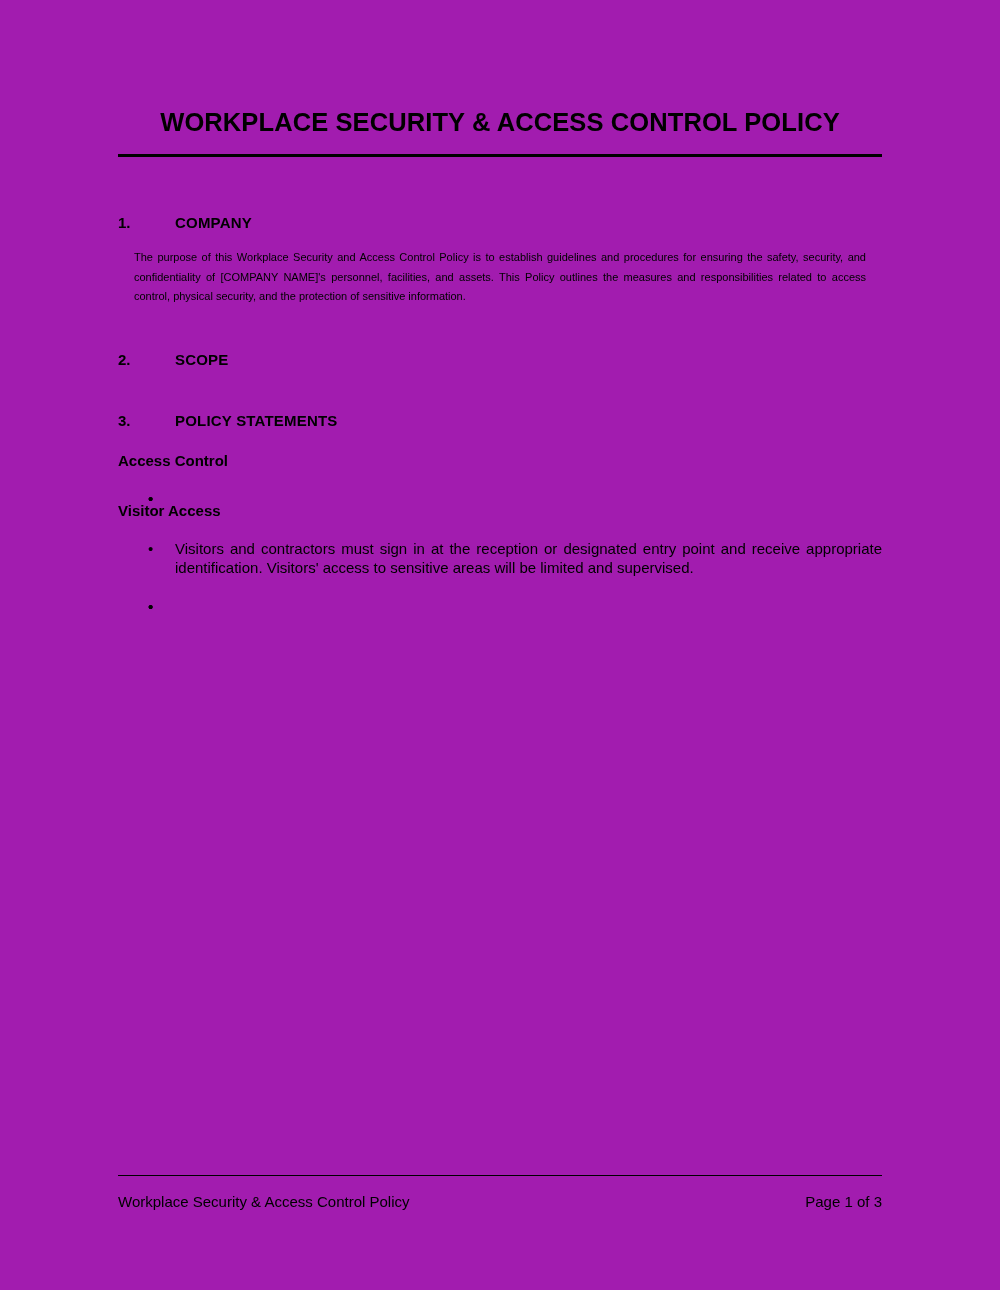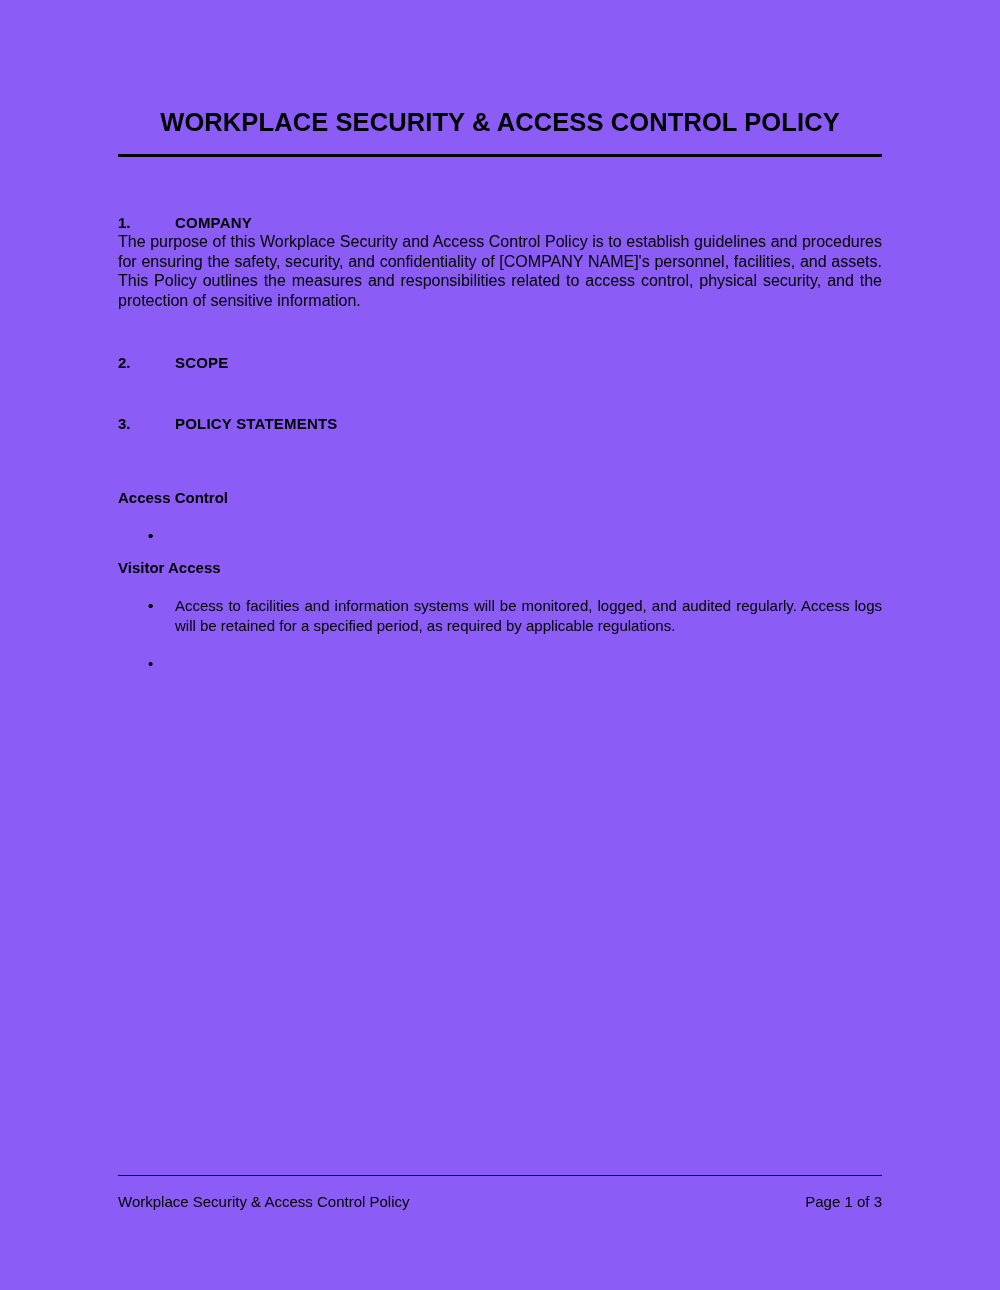--- a/index.html
+++ b/index.html
@@ -9,21 +9,21 @@
   }
   body {
     font-family: "Liberation Sans", "DejaVu Sans", sans-serif;
     color: #000000;
     -webkit-font-smoothing: antialiased;
   }
   .page {
     position: relative;
     width: 1000px;
     height: 1290px;
-    background: #8b5cf6;
+    background: #a21caf;
     box-sizing: border-box;
     overflow: hidden;
   }
   .content {
     position: absolute;
     left: 118px;
     top: 0;
     width: 764px;
   }
 
@@ -59,37 +59,37 @@
   .section-heading .label {
     flex: 1 1 auto;
     letter-spacing: 0.2px;
   }
   .sec-1 { margin-top: 57px; }
   .sec-2 { margin-top: 44px; }
   .sec-3 { margin-top: 43px; }
 
   
   p.body {
-    margin: 0;
-    font-size: 16px;
+    margin: 16px;
+    font-size: 11px;
     line-height: 19.5px;
     text-align: justify;
     text-justify: inter-word;
   }
   .para-purpose { margin-top: 33px; }
   .para-scope   { margin-top: 32px; }
 
   
   .sub-heading {
     font-size: 15px;
     font-weight: bold;
     line-height: 1.2;
   }
-  .sub-first { margin-top: 56px; }
-  .sub-next  { margin-top: 52px; }
+  .sub-first { margin-top: 22px; }
+  .sub-next  { margin-top: 32px; }
 
   
   ul.bullets {
     margin: 0;
     padding: 0;
     list-style: none;
   }
   ul.bullets.first-list { margin-top: 19px; }
   ul.bullets li {
     position: relative;
@@ -163,27 +163,27 @@
       </li>
       <li>
         <span class="bullet-dot">•</span>
       </li>
     </ul>
 
     <div class="sub-heading sub-next">Visitor Access</div>
     <ul class="bullets first-list">
       <li>
         <span class="bullet-dot">•</span>
-      </li>
-    </ul>
-
-    <ul class="bullets first-list">
-      <li>
-        <span class="bullet-dot">•</span>
-        <span>Access to facilities and information systems will be monitored, logged, and audited regularly. Access logs will be retained for a specified period, as required by applicable regulations.</span>
+        <span>Visitors and contractors must sign in at the reception or designated entry point and receive appropriate identification. Visitors' access to sensitive areas will be limited and supervised.</span>
+      </li>
+    </ul>
+
+    <ul class="bullets first-list">
+      <li>
+        <span class="bullet-dot">•</span>
       </li>
     </ul>
 
     <ul class="bullets first-list">
       <li>
         <span class="bullet-dot">•</span>
       </li>
     </ul>
 
   </div>

